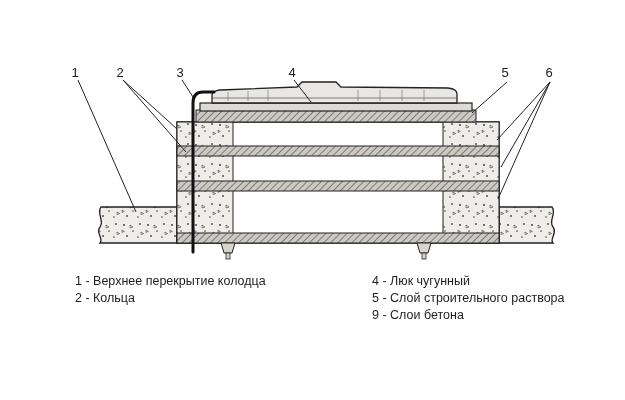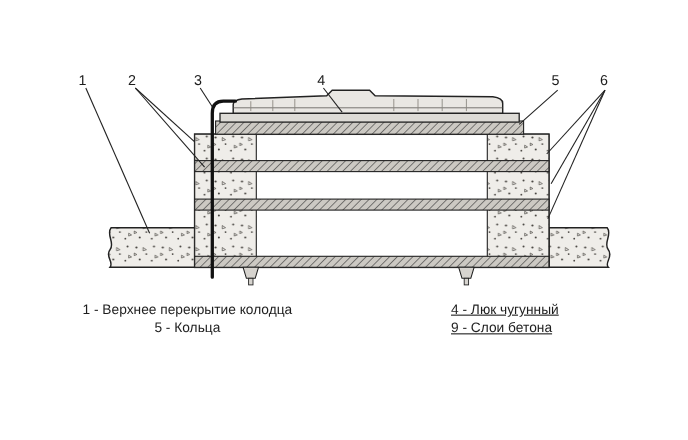--- a/index.html
+++ b/index.html
@@ -2,22 +2,22 @@
 <html><head>
 <meta charset="utf-8">
 <style>
   html,body{margin:0;padding:0;background:#ffffff;}
   #stage{
     position:relative;width:625px;height:400px;background:#ffffff;
     font-family:"Liberation Sans", sans-serif;color:#1c1c1c;overflow:hidden;
   }
   #drawing{position:absolute;left:0;top:0;}
   .legend-col{position:absolute;top:273px;font-size:12.5px;line-height:17px;color:#1e1e1e;}
-  #legend-left{left:75px;text-align:center;}
-  #legend-right{left:410px;text-decoration:underline;}
+  #legend-left{left:75px;}
+  #legend-right{left:372px;}
   .legend-row{white-space:nowrap;}
   .callout-num{font-size:13px;fill:#1c1c1c;}
 </style>
 </head>
 <body>
 
 <div id="stage">
 
   <svg id="drawing" width="625" height="265" viewBox="0 0 625 265" xmlns="http://www.w3.org/2000/svg">
     <defs>
@@ -98,20 +98,21 @@
       <text class="callout-num" x="120" y="77">2</text>
       <text class="callout-num" x="180" y="77">3</text>
       <text class="callout-num" x="292" y="77">4</text>
       <text class="callout-num" x="505" y="77">5</text>
       <text class="callout-num" x="549" y="77">6</text>
     </g>
   </svg>
 
   <div id="legend-left" class="legend-col">
     <div class="legend-row">1 - Верхнее перекрытие колодца</div>
-    <div class="legend-row">5 - Кольца</div>
+    <div class="legend-row">2 - Кольца</div>
   </div>
   <div id="legend-right" class="legend-col">
     <div class="legend-row">4 - Люк чугунный</div>
+    <div class="legend-row">5 - Слой строительного раствора</div>
     <div class="legend-row">9 - Слои бетона</div>
   </div>
 
 </div>
 
 </body></html>

